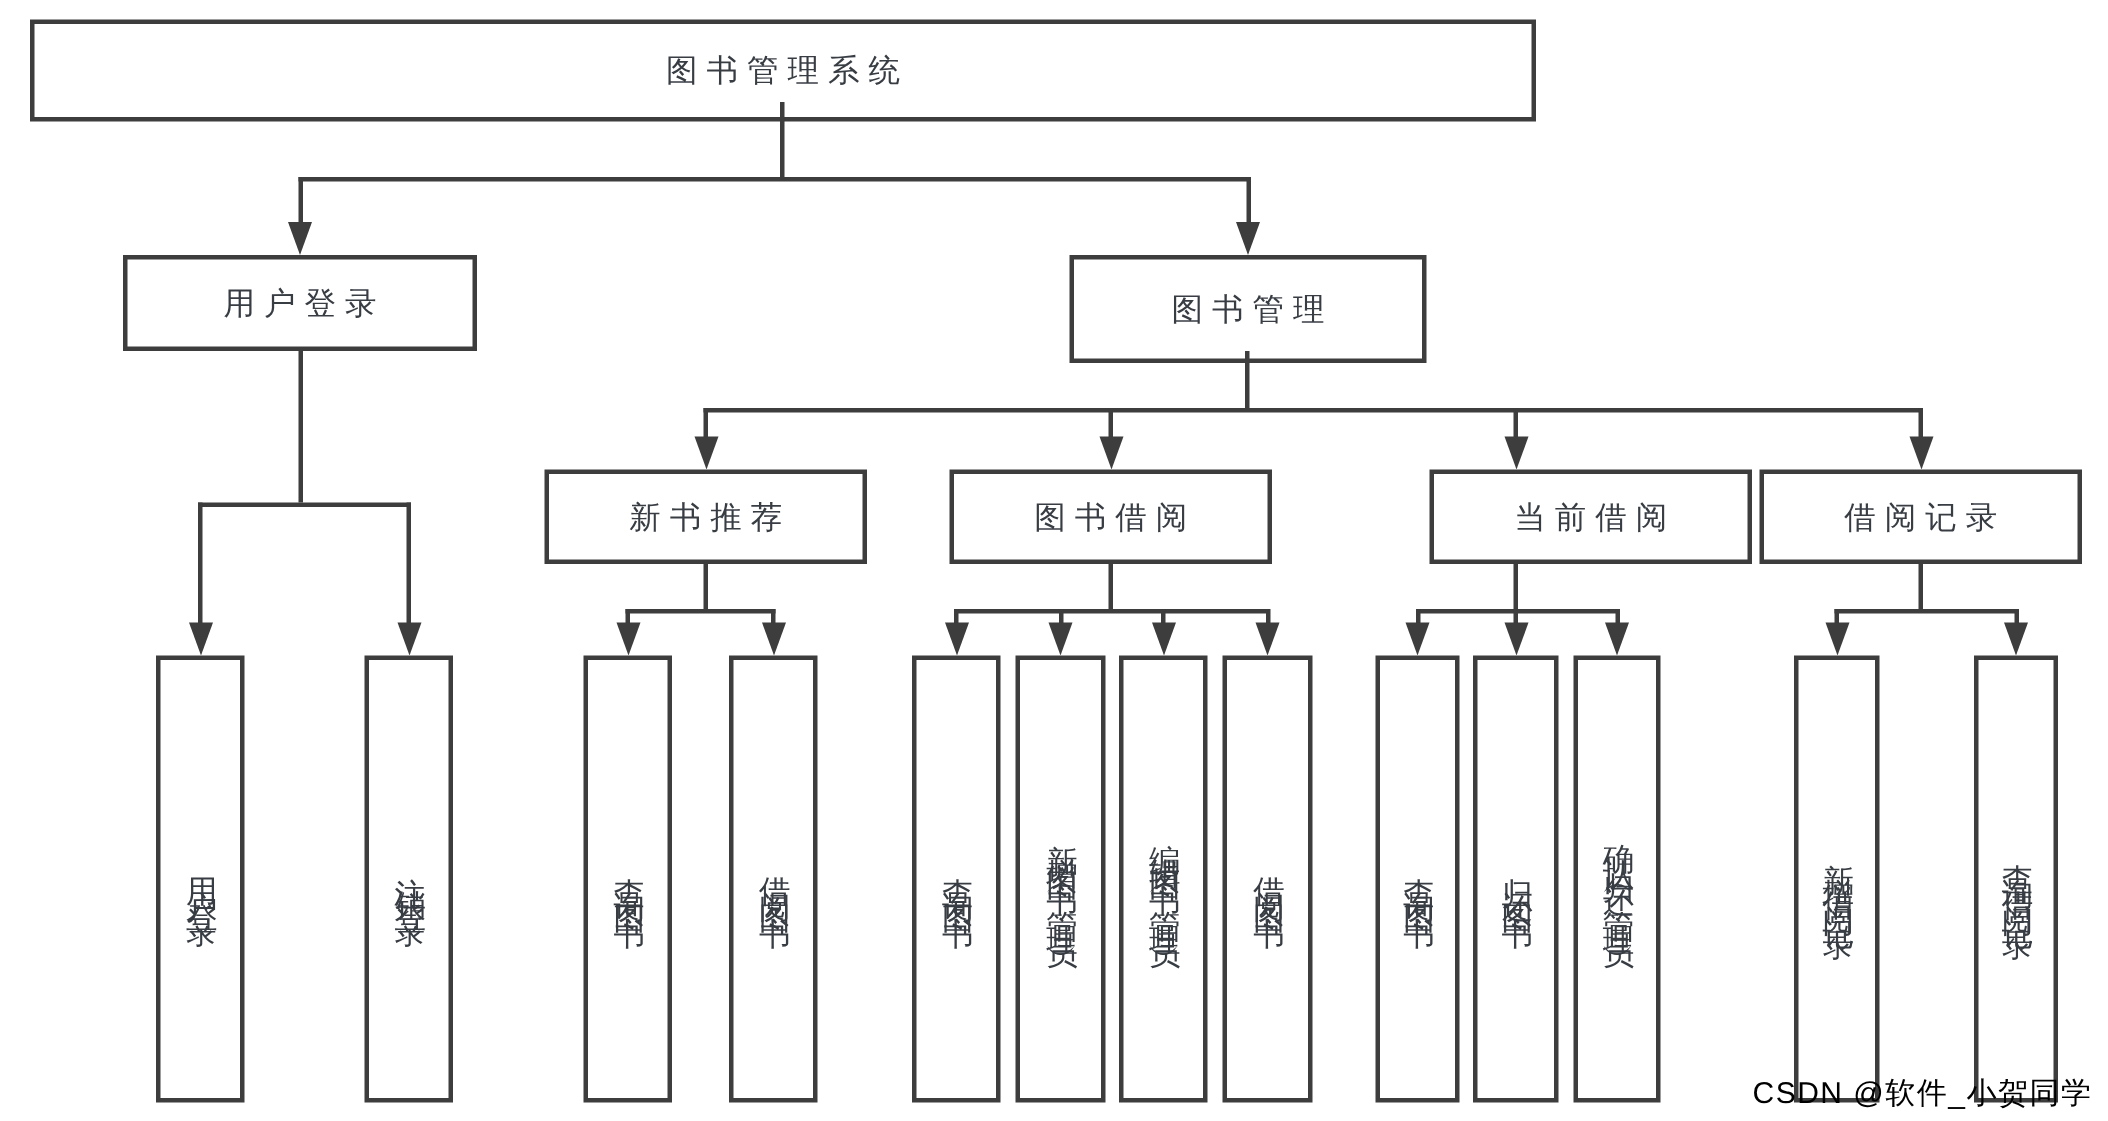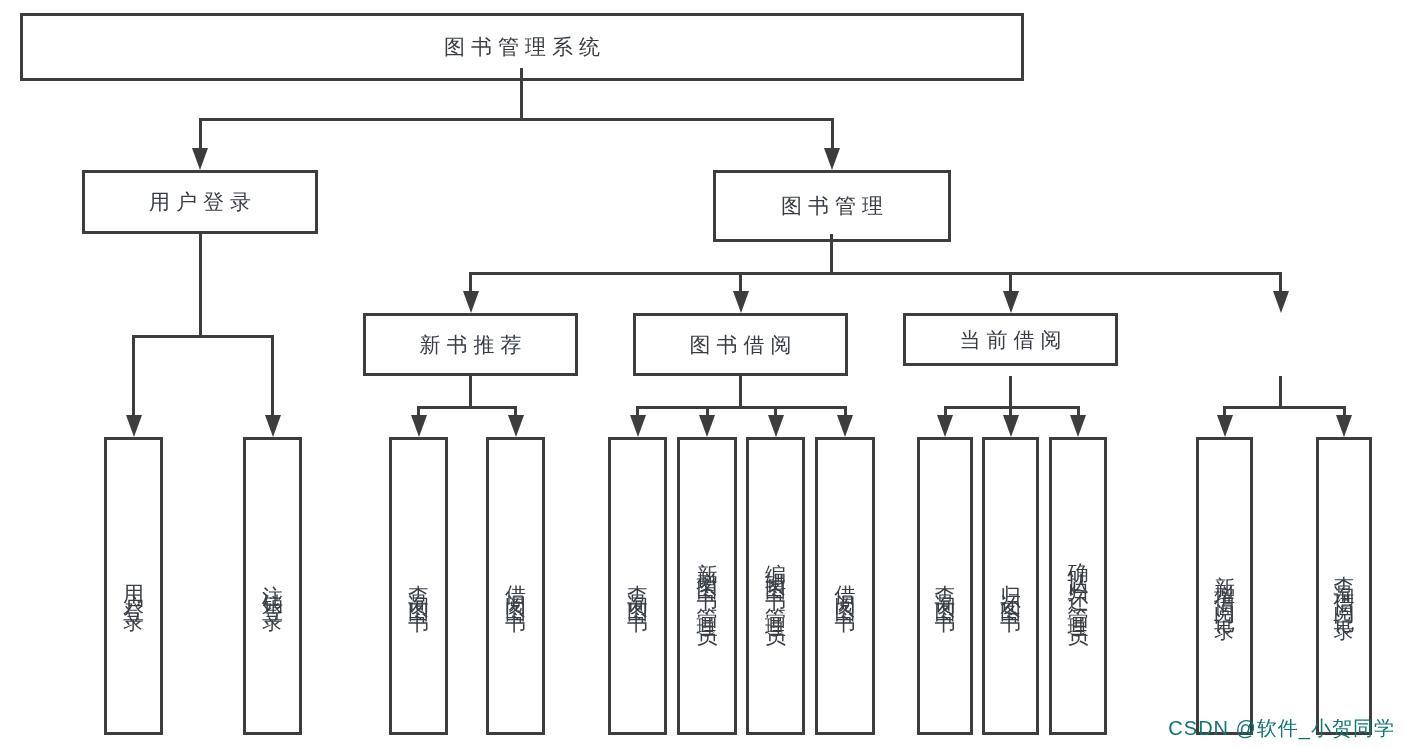--- a/index.html
+++ b/index.html
@@ -39,21 +39,21 @@
     position:absolute;width:0;height:0;
     border-left:8px solid transparent;
     border-right:8px solid transparent;
     border-top:22px solid #3d3d3d;
   }
   .watermark{
     position:absolute;
     right:10px;bottom:5px;
     font-size:20px;
     letter-spacing:1px;
-    color:#0f766e;
+    color:#000000;
     z-index:5;
     white-space:nowrap;
   }
 </style>
 </head>
 <body>
 
 <div class="canvas">
 
   <div class="box" style="left:20px;top:13px;width:1004px;height:68px;">
@@ -91,22 +91,25 @@
   <div class="arrowhead" style="left:1003px;top:291px;"></div>
   <div class="line" style="left:1279px;top:272px;width:3px;height:24px;"></div>
   <div class="arrowhead" style="left:1273px;top:291px;"></div>
 
   <div class="box" style="left:633px;top:313px;width:215px;height:63px;">
     <span class="hlabel">图书借阅</span>
   </div>
   <div class="box" style="left:363px;top:313px;width:215px;height:63px;">
     <span class="hlabel">新书推荐</span>
   </div>
-  <div class="box" style="left:903px;top:313px;width:215px;height:53px;">
+  <div class="box" style="left:953px;top:313px;width:215px;height:63px;">
     <span class="hlabel">当前借阅</span>
+  </div>
+  <div class="box" style="left:1173px;top:313px;width:215px;height:63px;">
+    <span class="hlabel">借阅记录</span>
   </div>
 
   <div class="line" style="left:469px;top:376px;width:3px;height:30px;"></div>
   <div class="line" style="left:417px;top:406px;width:100px;height:3px;"></div>
   <div class="line" style="left:417px;top:406px;width:3px;height:11px;"></div>
   <div class="arrowhead" style="left:411px;top:415px;"></div>
   <div class="line" style="left:514px;top:406px;width:3px;height:11px;"></div>
   <div class="arrowhead" style="left:508px;top:415px;"></div>
 
   <div class="line" style="left:739px;top:376px;width:3px;height:30px;"></div>

